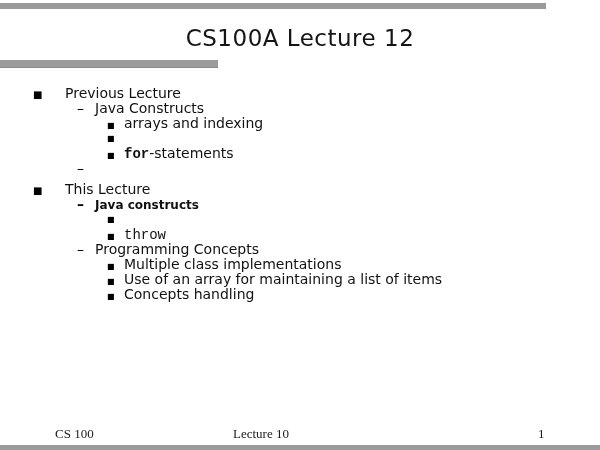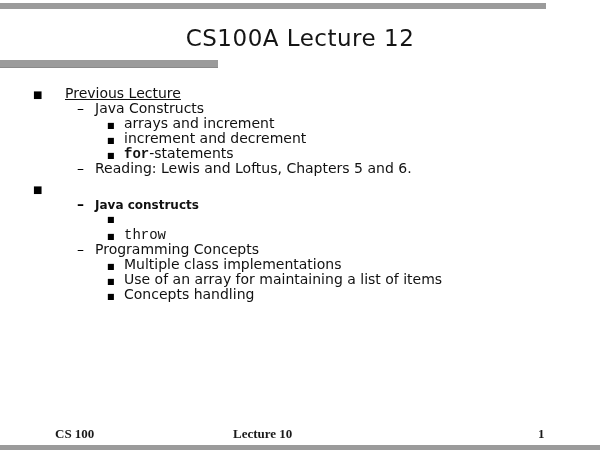--- a/index.html
+++ b/index.html
@@ -26,28 +26,28 @@
   .row.space-before{margin-top:6px;}
   .row.l1{padding-left:0;font-size:14px;}
   .row.l2{padding-left:44px;font-size:14px;}
   .row.l2.small{font-size:12px;font-weight:bold;}
   .row.l3{padding-left:74px;font-size:14px;}
   .bcell{flex:0 0 auto;color:#000;}
   .l1 .bcell{width:32px;font-size:10px;}
   .l2 .bcell{width:18px;font-size:14px;}
   .l3 .bcell{width:17px;font-size:8px;}
   .txt{white-space:pre;}
-  .u{text-decoration:underline;}
+  .u{}
   .seg-mono{font-family:"Liberation Mono","DejaVu Sans Mono",monospace;font-size:14px;}
   .seg-mono-bold{font-family:"Liberation Mono","DejaVu Sans Mono",monospace;font-size:14px;font-weight:bold;text-align:right;}
   .seg-mono-italic{font-family:"Liberation Mono","DejaVu Sans Mono",monospace;font-size:14px;font-style:italic;}
   .footer{
     position:absolute;left:0;top:426px;width:488px;height:16px;
     font-family:"Liberation Serif","DejaVu Serif",serif;
-    font-weight:bold;font-size:13px;color:#1a1a1a;text-align:right;
+    font-weight:normal;font-size:13px;color:#1a1a1a;text-align:right;
   }
   .footer-left{position:absolute;left:55px;}
   .footer-center{position:absolute;left:233px;}
   .footer-right{position:absolute;left:538px;}
 </style>
 </head>
 <body>
 
 <div class="slide">
 
@@ -61,36 +61,35 @@
       <div class="row l1">
         <span class="bcell">■</span>
         <span class="txt u"><span>Previous Lecture</span></span>
       </div>
       <div class="row l2">
         <span class="bcell">–</span>
         <span class="txt"><span>Java Constructs</span></span>
       </div>
       <div class="row l3">
         <span class="bcell">■</span>
-        <span class="txt"><span>arrays and increment</span></span>
+        <span class="txt"><span>arrays and indexing</span></span>
       </div>
       <div class="row l3">
         <span class="bcell">■</span>
-        <span class="txt"><span>increment and decrement</span></span>
       </div>
       <div class="row l3">
         <span class="bcell">■</span>
         <span class="txt"><span class="seg-mono-bold">for</span><span>-statements</span></span>
       </div>
       <div class="row l2">
         <span class="bcell">–</span>
-        <span class="txt"><span>Reading: Lewis and Loftus, Chapters 5 and 6.</span></span>
       </div>
       <div class="row l1 space-before">
         <span class="bcell">■</span>
+        <span class="txt u"><span>This Lecture</span></span>
       </div>
       <div class="row l2 small">
         <span class="bcell">–</span>
         <span class="txt"><span>Java constructs</span></span>
       </div>
       <div class="row l3">
         <span class="bcell">■</span>
       </div>
       <div class="row l3">
         <span class="bcell">■</span>

